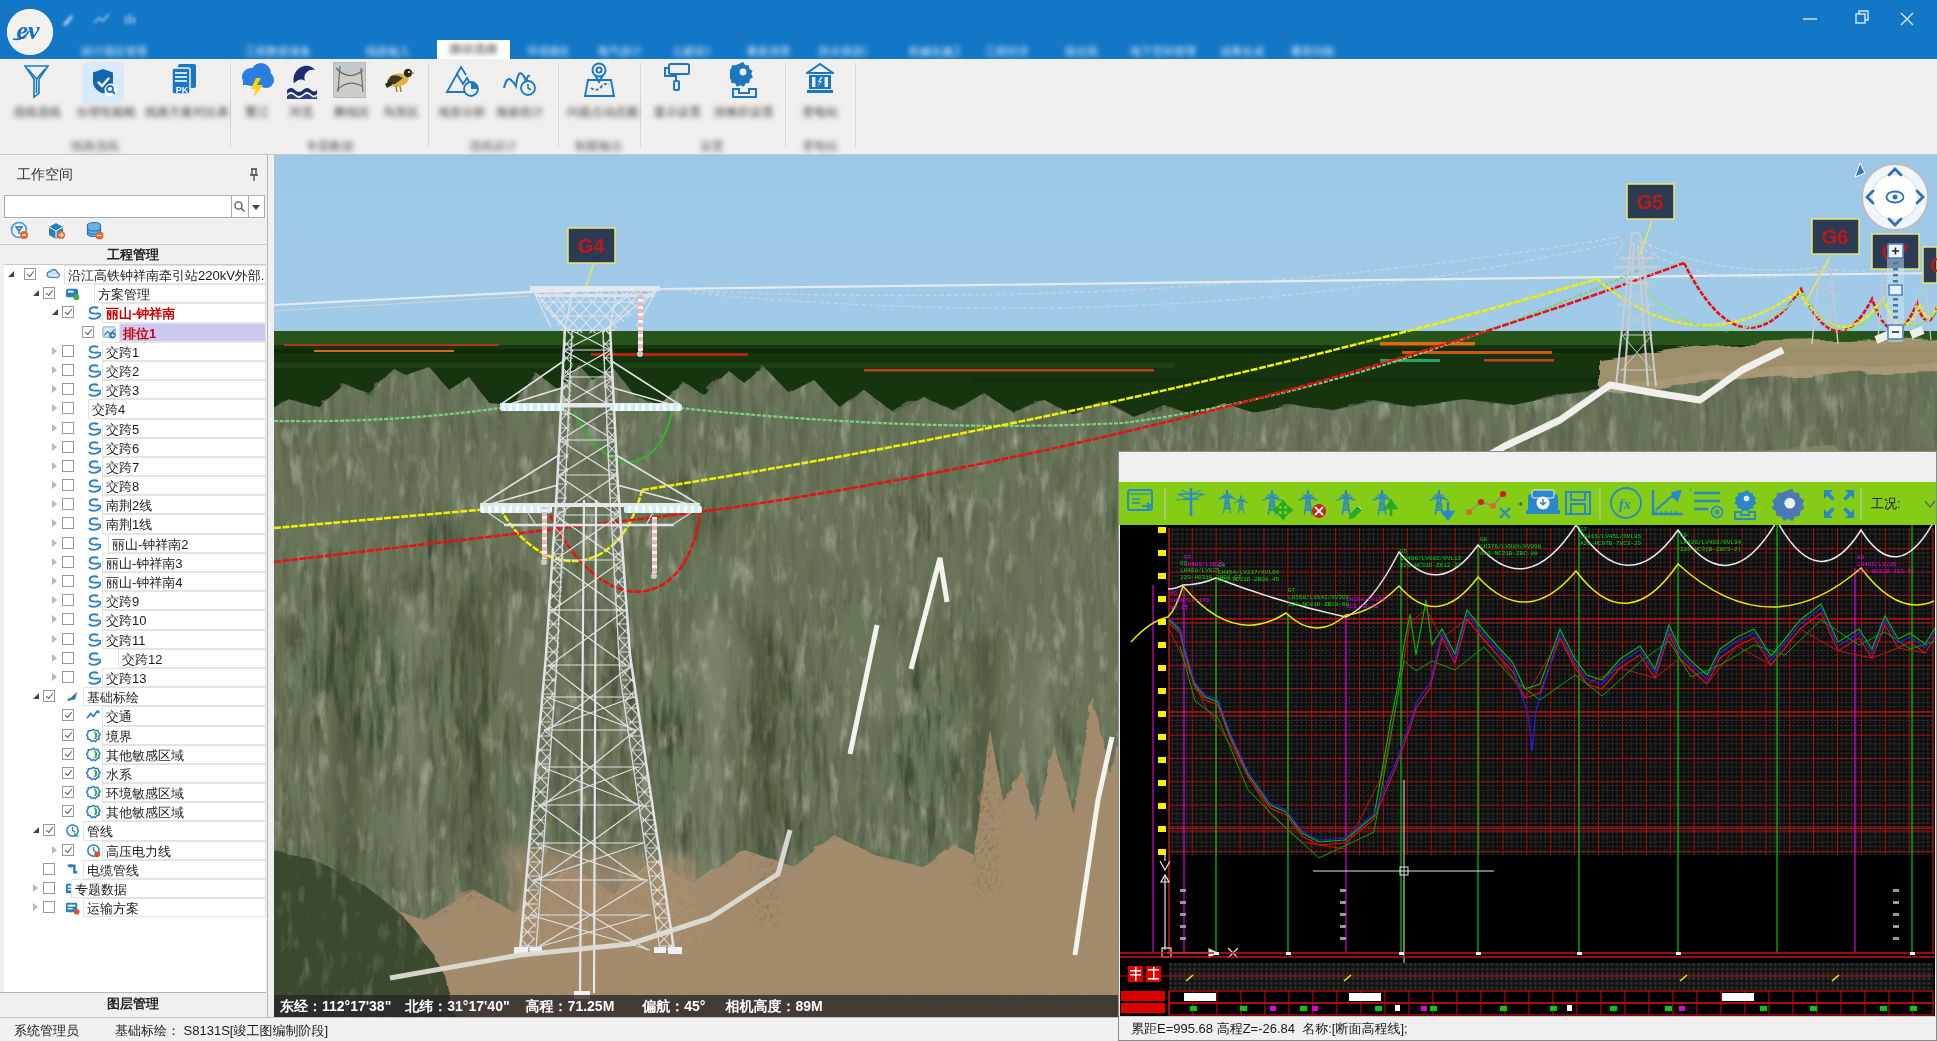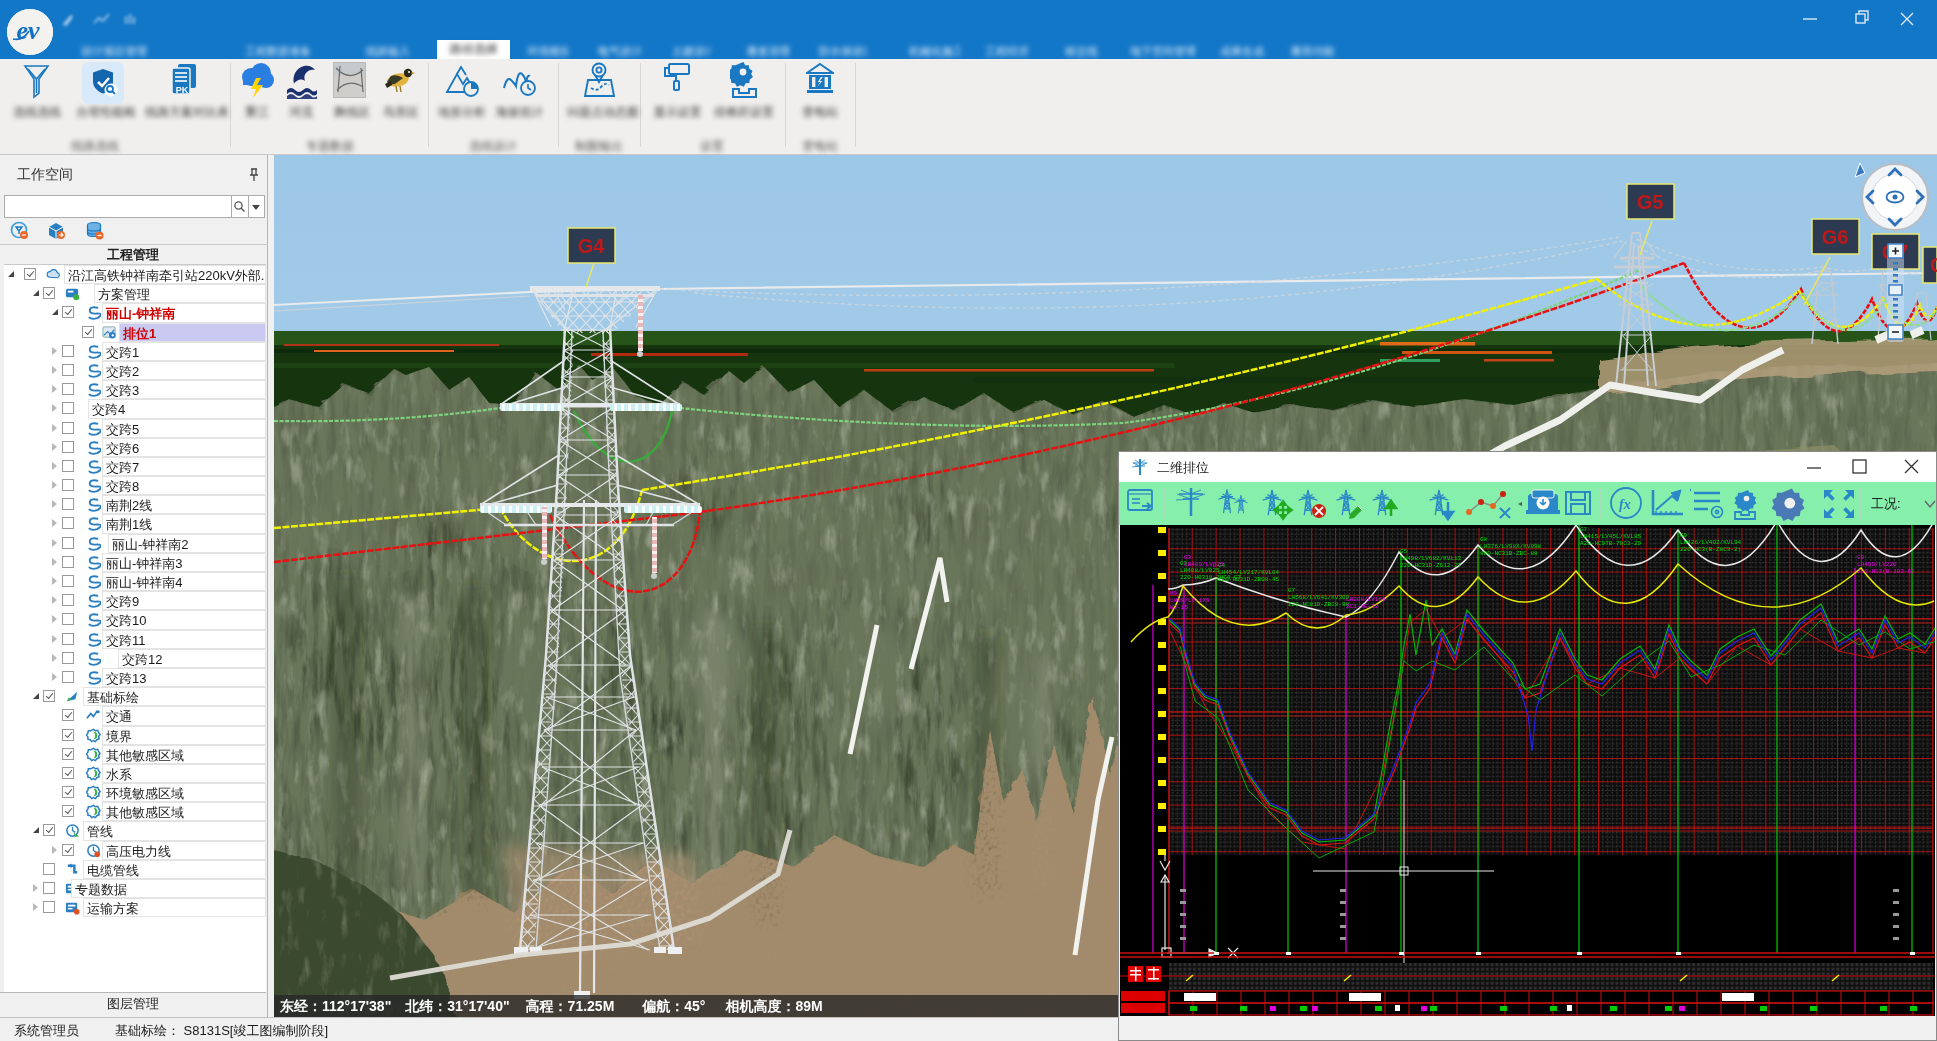--- a/index.html
+++ b/index.html
@@ -14,21 +14,21 @@
 .rsep{position:absolute;top:4px;width:1px;height:84px;background:#d9d7d5}
 .rlabel{position:absolute;top:45px;font-size:12px;color:#333;filter:blur(2.5px);text-align:center;white-space:nowrap}
 .rgroup{position:absolute;top:79px;font-size:12px;color:#555;filter:blur(2.5px);text-align:center;white-space:nowrap}
 .ricon{position:absolute;top:3px}
 #logo{left:7px;top:9px;width:46px;height:46px;background:#f4f2f0;border-radius:50%;z-index:5}
 #leftpanel{left:0;top:155px;width:268px;height:862px;background:#f0f0f0;border-right:1px solid #b5b5b5}
 #viewport{left:274px;top:155px;width:1663px;height:862px;background:#a5cce9;overflow:hidden}
 #statusbar{left:0;top:1017px;width:1937px;height:24px;background:#f0f0f0;border-top:1px solid #c0c0c0;font-size:13px;color:#1a1a1a}
 #floatwin{left:1118px;top:451px;width:819px;height:590px;background:#f0f0f0;border:1px solid #8a8a8a;z-index:10}
 #fwtitle{position:absolute;left:0;top:0;width:817px;height:30px;background:#fff}
-#fwtools{position:absolute;left:0;top:30px;width:817px;height:43px;background:#86efac}
+#fwtools{position:absolute;left:0;top:30px;width:817px;height:43px;background:#84cc16}
 #fwcanvas{position:absolute;left:1px;top:73px;width:815px;height:491px;background:#000}
 #fwstatus{position:absolute;left:0;top:564px;width:817px;height:24px;background:#f0f0f0;font-size:13px;color:#1a1a1a;line-height:24px;padding-left:12px;border-top:1px solid #ccc}
 .trow{height:19.2px;position:relative;background:#fff}
 .tlabel{position:absolute;top:0;bottom:0;right:0;border:1px solid #e3e3e3;background:#fff;font-size:13px;line-height:17px;padding:1px 0 0 3px;white-space:nowrap;overflow:hidden;color:#1a1a1a}
 .tred{color:#d00000;font-weight:bold}
 .tsel{background:#c9c9f1}
 .cb{position:absolute;top:3px;width:12px;height:12px;border:1px solid #999;background:#fff}
 .cb.ck::after{content:"";position:absolute;left:2px;top:2px;width:6px;height:3px;border-left:1.8px solid #555;border-bottom:1.8px solid #555;transform:rotate(-50deg)}
 .ae{position:absolute;top:6px;width:0;height:0;border-left:6px solid transparent;border-bottom:6px solid #444}
 .ac{position:absolute;top:5px;width:0;height:0;border-top:4.5px solid transparent;border-bottom:4.5px solid transparent;border-left:5.5px solid #b8b8b8}
@@ -565,21 +565,21 @@
       </div>
 <div class="trow">
         <span class="ac" style="left:29px"></span>
         <span class="cb" style="left:39px"></span>
         <svg class="ti" style="left:61px">
           <use href="#thm"></use>
         </svg>
         <span class="tlabel" style="left:79px">运输方案</span>
       </div>
 </div>
- <div style="position:absolute;left:0;top:837px;width:266px;height:22px;background:#f0f0f0;border-top:1px solid #b5b5b5;text-align:center;font-size:13px;font-weight:normal;color:#222;line-height:22px">图层管理</div>
+ <div style="position:absolute;left:0;top:837px;width:266px;height:22px;background:#f0f0f0;border-top:1px solid #b5b5b5;text-align:center;font-size:13px;font-weight:bold;color:#222;line-height:22px">图层管理</div>
 </div>
 <div class="abs" id="viewport">
     <svg id="vpsvg" width="1663" height="862" viewBox="0 0 1663 862" style="position:absolute;left:0;top:0">
 <defs>
 <linearGradient id="sky" x1="0" y1="0" x2="0" y2="1">
           <stop offset="0" stop-color="#9dc7e7"></stop>
           <stop offset=".75" stop-color="#aed2ec"></stop>
           <stop offset="1" stop-color="#bcdaee"></stop>
         </linearGradient>
 <filter id="dsp" x="-5%" y="-15%" width="110%" height="130%">
@@ -870,37 +870,20 @@
 <rect x="1615" y="130" width="13" height="10" fill="#e8f1f8" stroke="#3579c4" stroke-width="1.4"></rect>
 </g>
 </svg>
     <div style="position:absolute;left:0;top:840px;width:846px;height:22px;background:rgba(38,38,38,0.78);color:#fff;font-size:14px;font-weight:bold;line-height:22px;white-space:nowrap;overflow:hidden"><span style="margin-left:6px">东经：112°17'38"</span><span style="margin-left:14px">北纬：31°17'40"</span><span style="margin-left:16px">高程：71.25M</span><span style="margin-left:28px">偏航：45°</span><span style="margin-left:20px">相机高度：89M</span></div>
   </div>
 <div class="abs" id="statusbar">
     <span style="position:absolute;left:14px;top:4px">系统管理员</span>
     <span style="position:absolute;left:115px;top:4px">基础标绘：  S8131S[竣工图编制阶段]</span>
   </div>
 <div class="abs" id="floatwin">
-<div id="fwtitle">
- <svg style="position:absolute;left:12px;top:6px" width="18" height="18" viewBox="0 0 18 18">
-        <g stroke="#2a87c8" fill="none">
-          <path d="M9 1 v16" stroke-width="2"></path>
-          <path d="M2 5 h14 M4 8 h10" stroke-width="1.2"></path>
-          <path d="M2 5 l7 3 M16 5 l-7 3 M1 9 l8 -1 M4 2 l5 3 M14 2 l-5 3" stroke-width=".8"></path>
-        </g>
-      </svg>
- <span style="position:absolute;left:38px;top:7px;font-size:13px;color:#222">二维排位</span>
- <svg style="position:absolute;right:13px;top:5px" width="130" height="20" viewBox="0 0 130 20">
-        <g stroke="#333" stroke-width="1.3" fill="none">
-          <line x1="14" y1="11" x2="28" y2="11"></line>
-          <rect x="60" y="3" width="13" height="13"></rect>
-          <path d="M112 3 l13 13 M125 3 l-13 13"></path>
-        </g>
-      </svg>
-</div>
 <div id="fwtools">
  <svg width="817" height="43" viewBox="0 0 817 43">
  <defs>
   <symbol id="tw" viewBox="0 0 30 30">
             <g stroke="#2a87c8" stroke-width="1.4" fill="none">
               <path d="M11 29 L14 7 h2 L19 29"></path>
               <path d="M12 24 h7 M12.7 18 h5.6 M13.3 12 h4.4"></path>
               <path d="M12 24 l6.3 -5.7 M18 24 l-5.3 -5.7 M12.7 18 l5 -5.5 M17.3 18 l-4.6 -5.5"></path>
               <path d="M8 10 h14 M5 13 l10 -3 M25 13 l-10 -3 M10 7 l5 3 M20 7 l-5 3"></path>
               <path d="M13.9 7 L15 2 l1.1 5"></path>
@@ -1208,13 +1191,14 @@
         <rect x="760" y="481" width="7" height="5" fill="#00cc00"></rect>
         <rect x="790" y="481" width="7" height="5" fill="#00cc00"></rect>
         <rect x="150" y="481" width="6" height="5" fill="#e000e0"></rect>
         <rect x="192" y="481" width="6" height="5" fill="#e000e0"></rect>
         <rect x="301" y="481" width="6" height="5" fill="#e000e0"></rect>
         <rect x="559" y="481" width="6" height="5" fill="#e000e0"></rect>
         <rect x="275" y="480" width="5" height="6" fill="#fff"></rect>
         <rect x="447" y="480" width="5" height="6" fill="#fff"></rect>
 </svg>
     </div>
+<div id="fwstatus">累距E=995.68 高程Z=-26.84&nbsp;&nbsp;名称:[断面高程线];</div>
 </div>
 
 </body></html>

